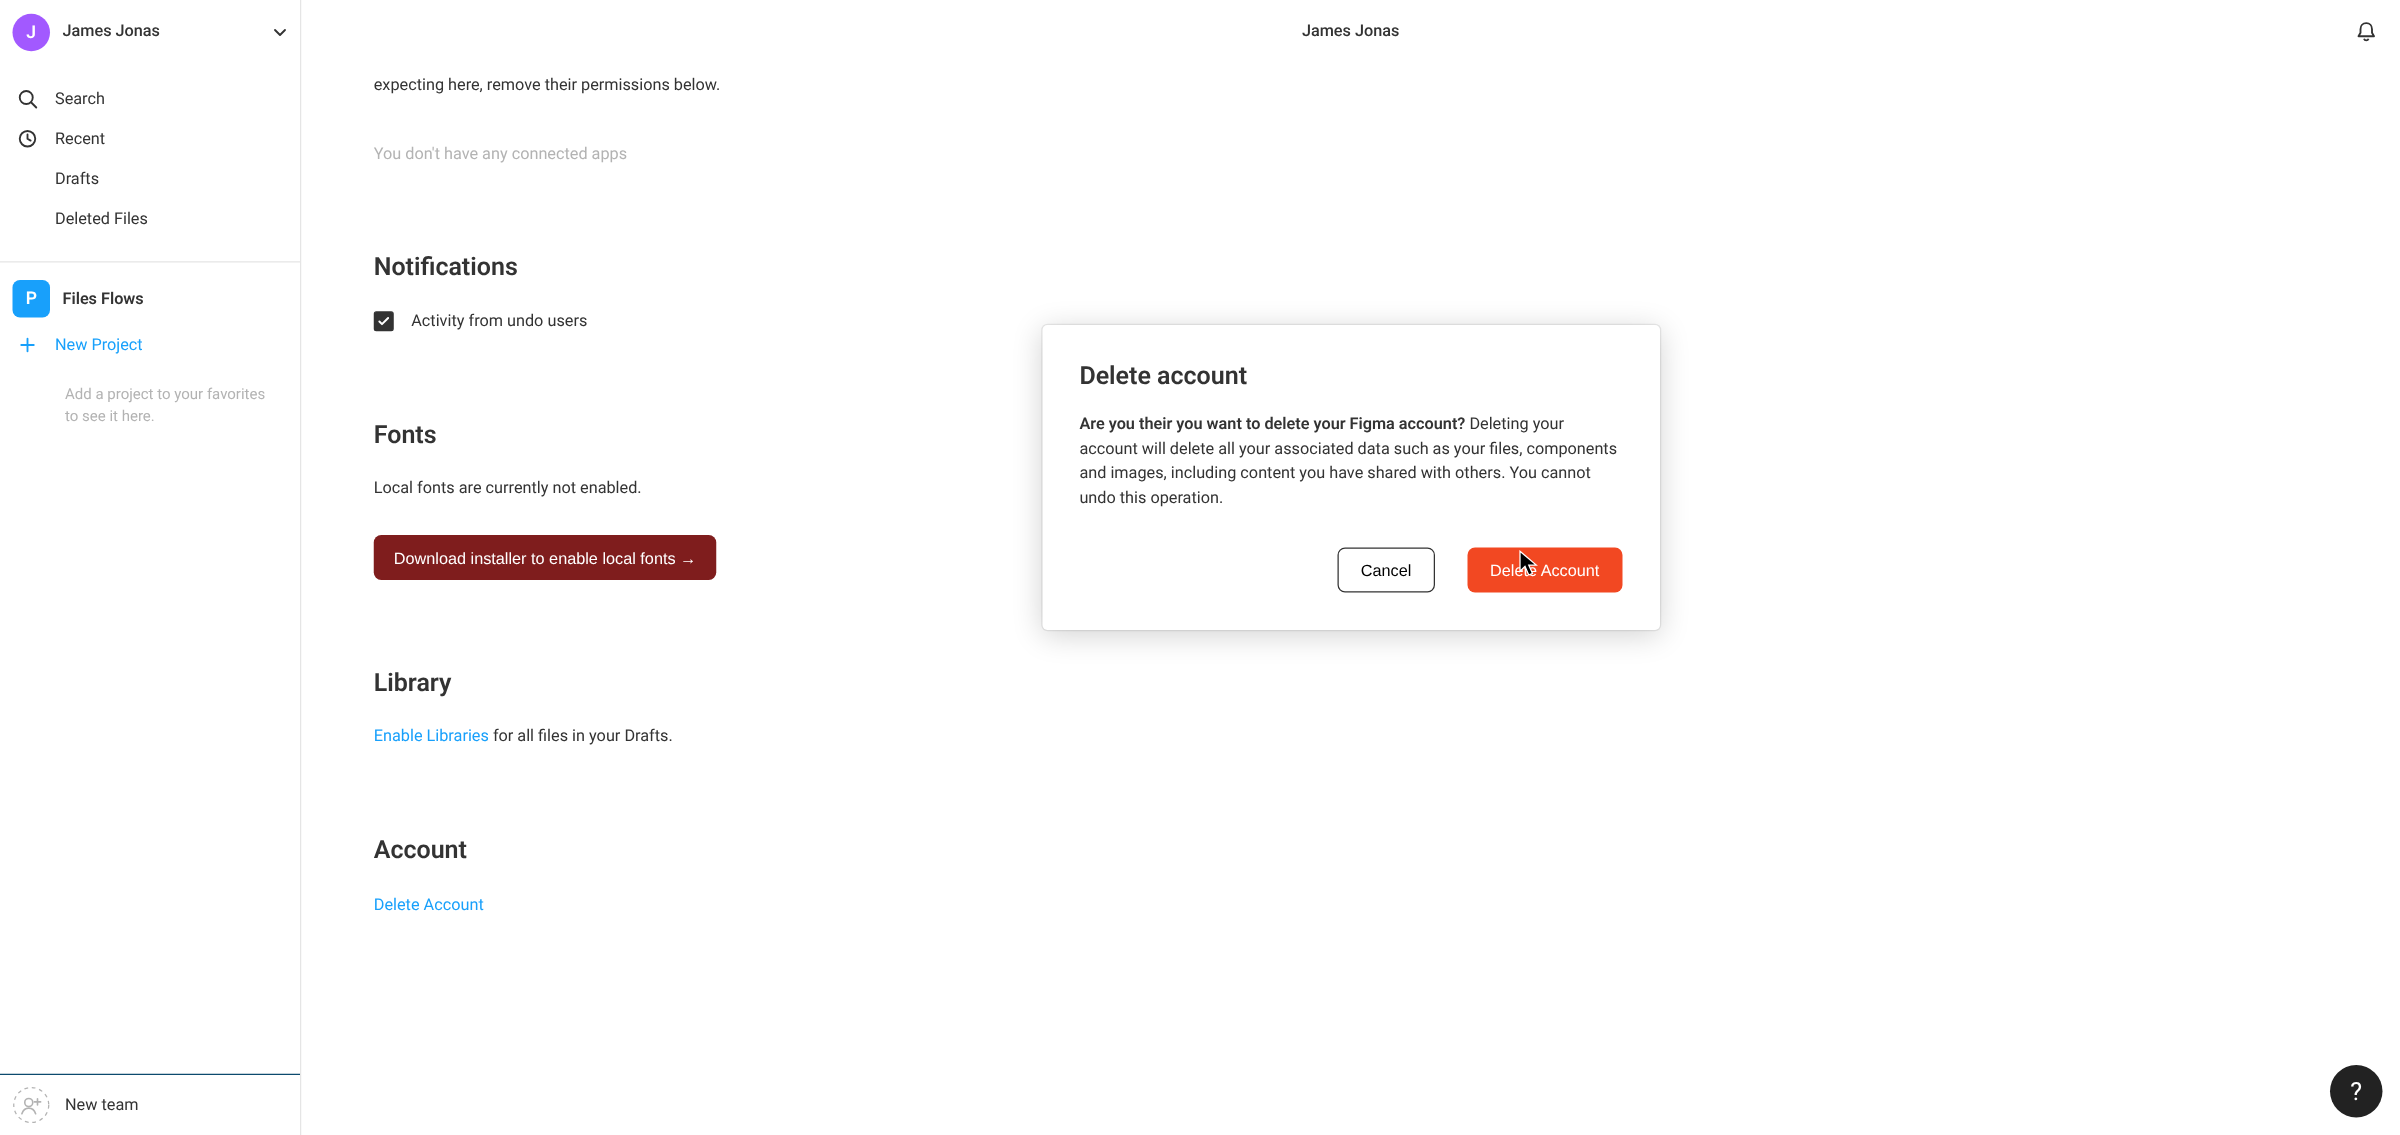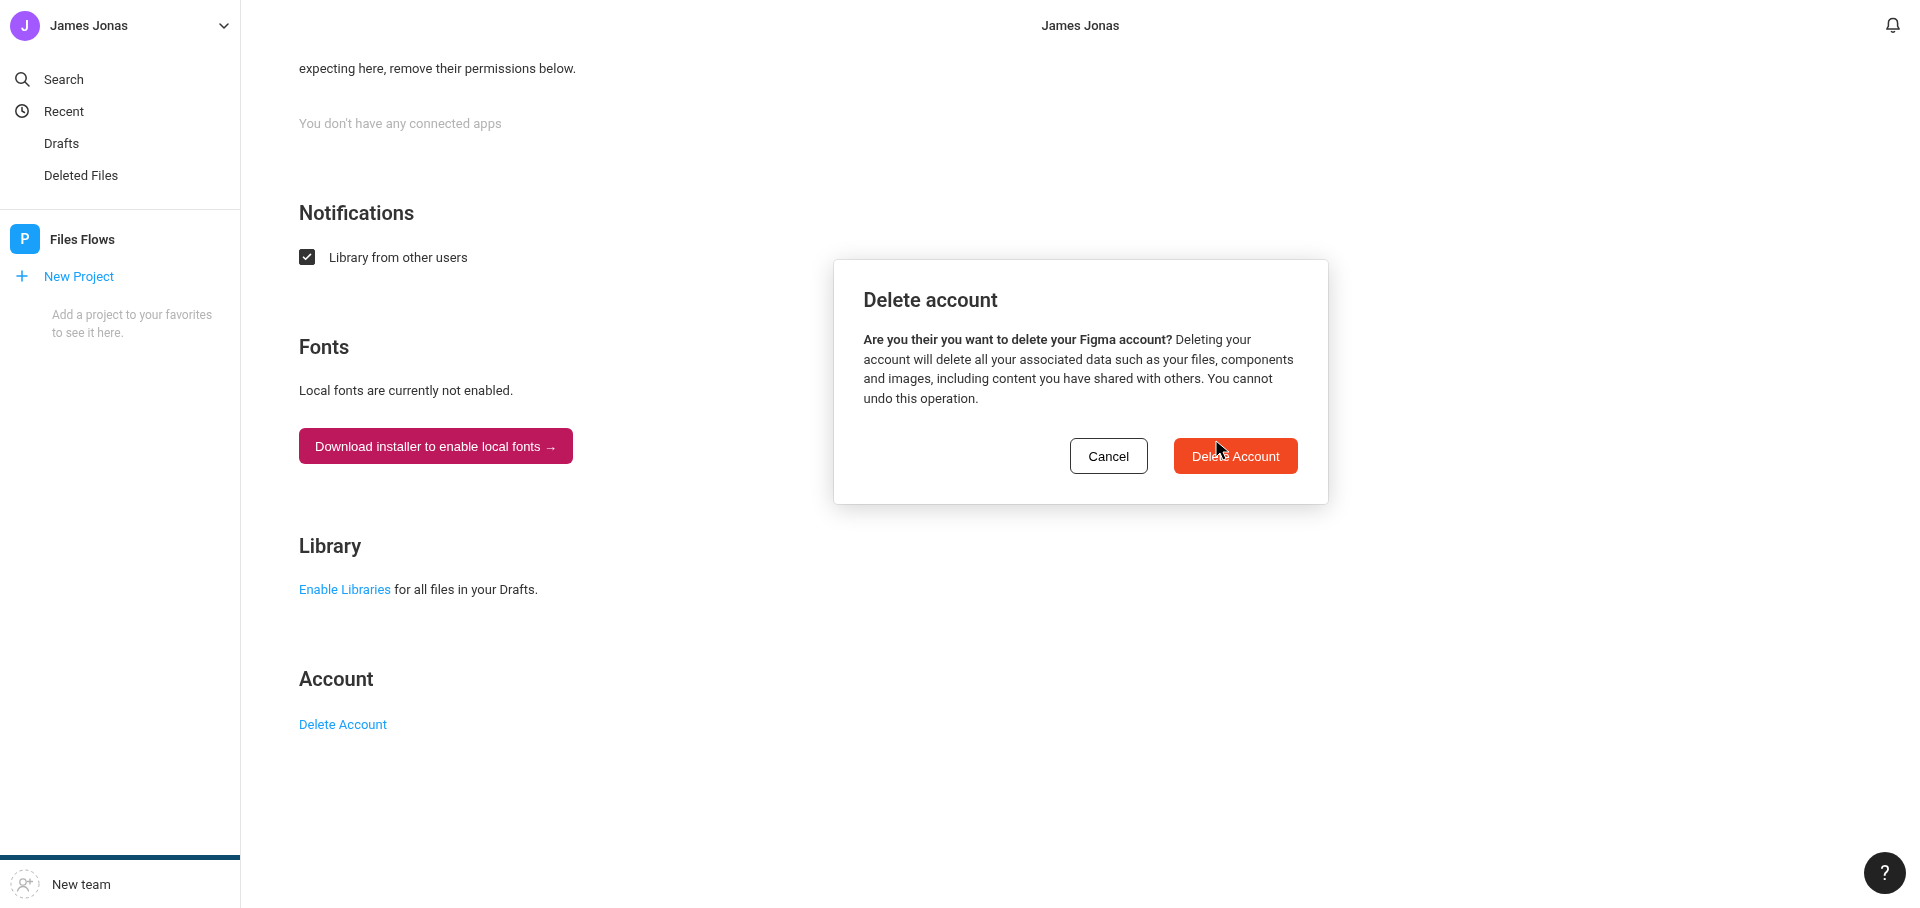--- a/index.html
+++ b/index.html
@@ -16,40 +16,40 @@
   .sb-item { display: flex; align-items: center; gap: 12px; height: 32px; padding: 0 12px; font-size: 13px; color: #333; cursor: pointer; }
   .sb-item.indent { padding-left: 44px; }
   .sb-icon { width: 20px; height: 20px; display: inline-flex; align-items: center; justify-content: center; color: #333; }
   .sb-divider { height: 1px; background: #e5e5e5; margin: 8px 0 14px; }
   .sb-section { padding: 0 0 8px; }
   .team-badge { width: 30px; height: 30px; border-radius: 6px; background: #18a0fb; color: #fff; display: flex; align-items: center; justify-content: center; font-weight: 600; font-size: 14px; flex-shrink: 0; }
   .sb-team-row { display: flex; align-items: center; gap: 10px; padding: 0 10px 6px; font-size: 13px; font-weight: 600; }
   .new-proj { color: #18a0fb; }
   .sb-empty { padding: 14px 16px 0 52px; font-size: 12px; color: #b3b3b3; line-height: 1.5; }
   .sb-spacer { flex: 1; }
-  .sb-footer { border-top: 5px solid #0c4a6e; margin-top: 40px; }
+  .sb-footer { border-top: 1px solid #0c4a6e; margin-top: 40px; }
   .sb-footer .sb-item { height: 48px; padding: 0 10px; gap: 12px; }
   .nt-icon svg { width: 30px; height: 30px; }
 
   
   .main { flex: 1; position: relative; display: flex; flex-direction: column; }
   .topbar { height: 51px; display: flex; align-items: center; justify-content: center; position: relative; }
   .topbar-title { font-size: 13px; font-weight: 500; }
   .topbar-bell { position: absolute; right: 16px; top: 0; height: 51px; display: flex; align-items: center; color: #333; cursor: pointer; }
   .content { padding: 0 58px 40px; overflow: hidden; }
   .section { margin-top: 40px; }
   .truncated-line { font-size: 13px; color: #333; margin-top: 10px; }
   .muted { font-size: 13px; color: #b3b3b3; margin-top: 40px; }
   .h2 { font-size: 20px; font-weight: 600; color: #333; }
   .chk-row { display: flex; align-items: center; gap: 14px; margin-top: 24px; font-size: 13px; }
   .chk { width: 16px; height: 16px; border: 1px solid #b3b3b3; border-radius: 2px; display: inline-flex; align-items: center; justify-content: center; background: #fff; }
   .chk.checked { background: #333; border-color: #333; color: #fff; }
   .chk.checked svg { width: 12px; height: 12px; }
   .body { font-size: 13px; margin-top: 24px; }
-  .btn-primary { display: inline-flex; align-items: center; justify-content: center; background: #be185d; color: #fff; border: none; border-radius: 6px; height: 36px; padding: 0 16px; font-size: 13px; font-weight: 500; margin-top: 30px; cursor: pointer; }
+  .btn-primary { display: inline-flex; align-items: center; justify-content: center; background: #7f1d1d; color: #fff; border: none; border-radius: 6px; height: 36px; padding: 0 16px; font-size: 13px; font-weight: 500; margin-top: 30px; cursor: pointer; }
   .link { color: #18a0fb; cursor: pointer; }
   .account-actions { margin-top: 26px; font-size: 13px; }
 
   
   .modal-backdrop { position: absolute; inset: 0; display: flex; align-items: flex-start; justify-content: center; pointer-events: none; }
   .modal { margin-top: 260px; width: 494px; background: #fff; border-radius: 4px; box-shadow: 0 4px 24px rgba(0,0,0,0.18), 0 0 0 1px rgba(0,0,0,0.08); padding: 28px 30px 30px; pointer-events: auto; }
   .modal-title { font-size: 20px; font-weight: 600; margin-bottom: 18px; }
   .modal-body { font-size: 13px; line-height: 1.5; color: #333; }
   .modal-body b { font-weight: 600; }
   .modal-actions { display: flex; justify-content: flex-end; gap: 26px; margin-top: 30px; }
@@ -160,21 +160,21 @@
       <div class="section" style="margin-top:70px">
         <div class="h2">Notifications</div>
         <label class="chk-row">
           <span class="chk checked">
             <span>
               <svg viewBox="0 0 12 12">
                   <path d="M2.5 6.2l2.1 2.1L9.5 3.4" fill="none" stroke="#fff" stroke-width="1.6" stroke-linecap="round" stroke-linejoin="round"></path>
                 </svg>
             </span>
           </span>
-          <span>Library from other users</span>
+          <span>Activity from undo users</span>
         </label>
       </div>
 
       <div class="section" style="margin-top:70px">
         <div class="h2">Fonts</div>
         <div class="body">Local fonts are currently not enabled.</div>
         <button class="btn-primary">Download installer to enable local fonts →</button>
       </div>
 
       <div class="section" style="margin-top:70px">

